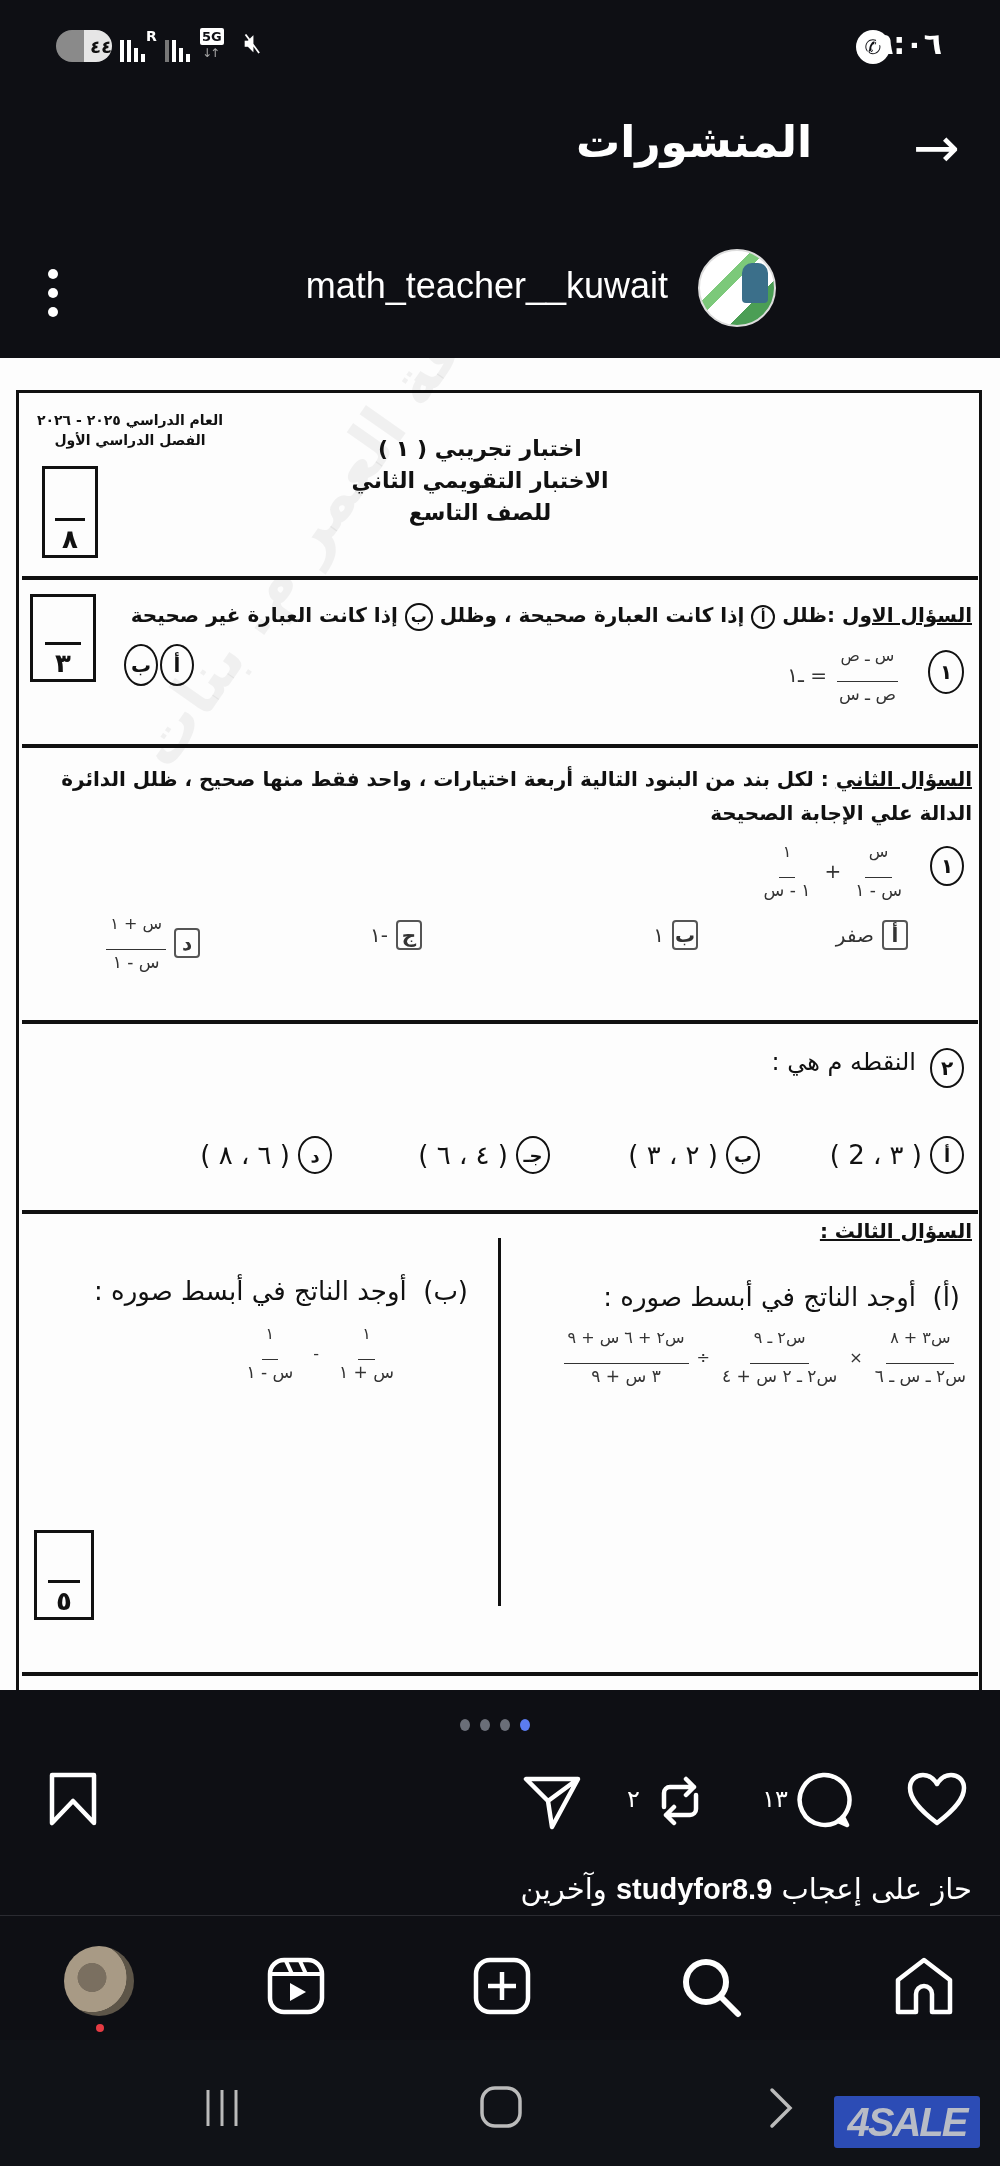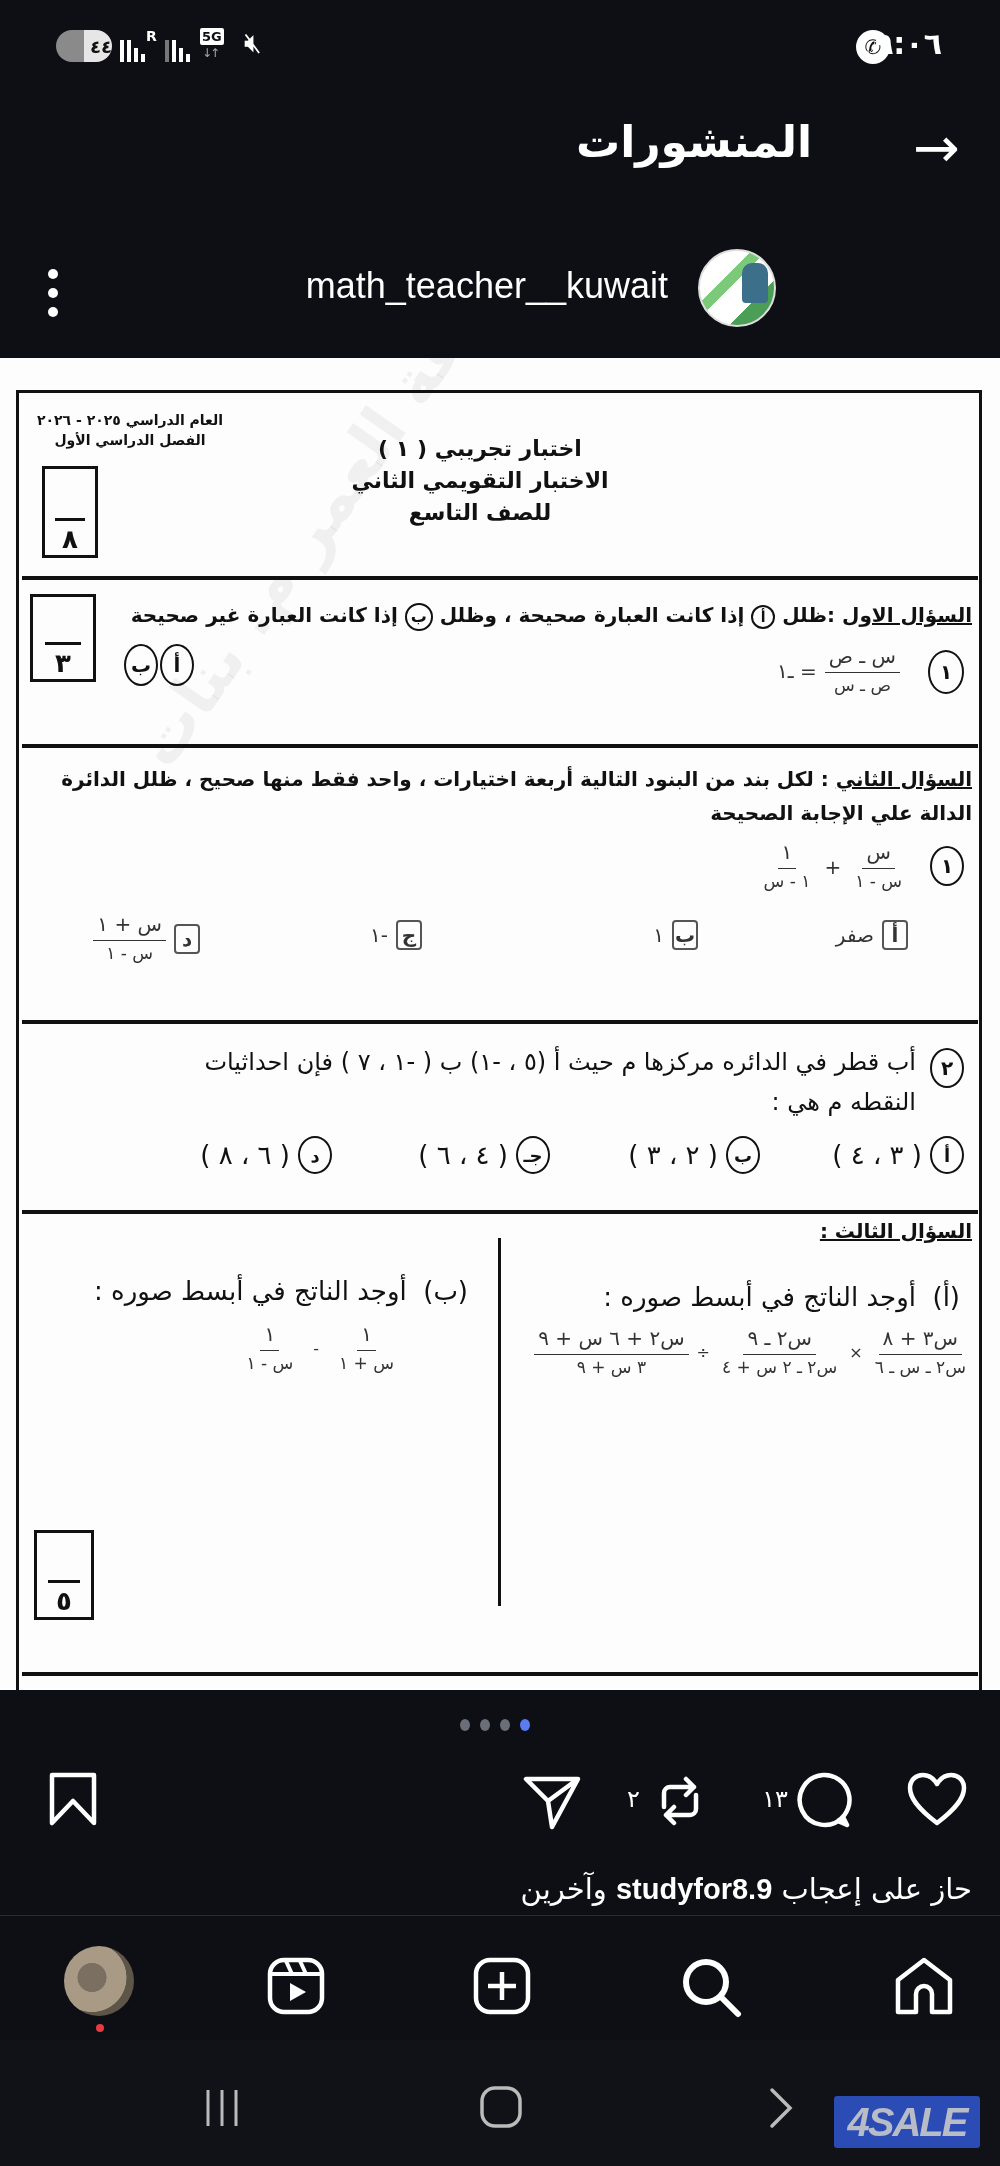--- a/index.html
+++ b/index.html
@@ -51,21 +51,21 @@
   .score-box { position: absolute; border: 3px solid #111; display: flex; flex-direction: column; align-items: center; justify-content: flex-end; padding-bottom: 2px; }
   .score-box .bar { width: 60%; height: 3px; background: #111; margin-bottom: 4px; }
   .score-box .num { font-size: 26px; font-weight: bold; line-height: 28px; }
 
   .q-text { position: absolute; direction: rtl; font-weight: bold; font-size: 20px; line-height: 34px; }
   .underline { text-decoration: underline; }
   .circ { display: inline-flex; align-items: center; justify-content: center; border: 2px solid #111; border-radius: 50%; font-weight: bold; }
   .sq { display: inline-flex; align-items: center; justify-content: center; border: 2px solid #555; border-radius: 4px; font-weight: bold; }
 
   .frac { display: inline-flex; flex-direction: column; align-items: center; vertical-align: middle; color: #333; font-weight: normal; }
-  .frac .n { padding: 0 4px 6px; border-bottom: 1.5px solid #333; line-height: 20px; font-size: 20px; }
+  .frac .n { padding: 0 4px 15px; border-bottom: 1.5px solid #333; line-height: 20px; font-size: 16px; }
   .frac .d { padding: 2px 4px 0; line-height: 20px; font-size: 17px; }
 
   .opt { position: absolute; direction: rtl; font-size: 20px; display: flex; align-items: center; gap: 8px; color: #333; }
 
   .divider-v { position: absolute; left: 498px; top: 880px; width: 3px; height: 368px; background: #111; }
   .watermark { position: absolute; left: 120px; top: 380px; font-size: 64px; color: rgba(0,0,0,0.05); transform: rotate(-55deg); transform-origin: left top; white-space: nowrap; direction: rtl; font-weight: bold; }
 
   
   .dots { position: absolute; top: 1719px; left: 460px; display: flex; gap: 10px; }
   .dots span { width: 10px; height: 12px; border-radius: 50%; background: #6a6e78; }
@@ -205,26 +205,25 @@
       <span class="frac">
         <span class="n">س + ١</span>
         <span class="d">س - ١</span>
       </span>
     </div>
 
   <div class="hr" style="top:662px"></div>
 
   <div class="circ" style="position:absolute; right:36px; top:690px; width:34px; height:40px; font-size:20px;">٢</div>
   <div class="q-text" style="right:84px; top:684px; width:880px; text-align:right; font-weight:normal; font-size:24px; line-height:40px;">
-    <div>أب قطر في الدائره مركزها م حيث أ (٥ ، -١) ب ( -١ ، ٧ ) فإن احداثيات</div>
     <div>النقطه م هي :</div>
   </div>
   <div class="opt" style="right:36px; top:778px; font-size:26px; color:#111;">
       <span class="circ" style="width:34px;height:38px;font-size:18px">أ</span>
-      <span>( ٣ ، ٤ )</span>
+      <span>( ٣ ، 2 )</span>
     </div>
   <div class="opt" style="right:240px; top:778px; font-size:26px; color:#111;">
       <span class="circ" style="width:34px;height:38px;font-size:18px">ب</span>
       <span>( ٢ ، ٣ )</span>
     </div>
   <div class="opt" style="right:450px; top:778px; font-size:26px; color:#111;">
       <span class="circ" style="width:34px;height:38px;font-size:18px">جـ</span>
       <span>( ٤ ، ٦ )</span>
     </div>
   <div class="opt" style="right:668px; top:778px; font-size:26px; color:#111;">

